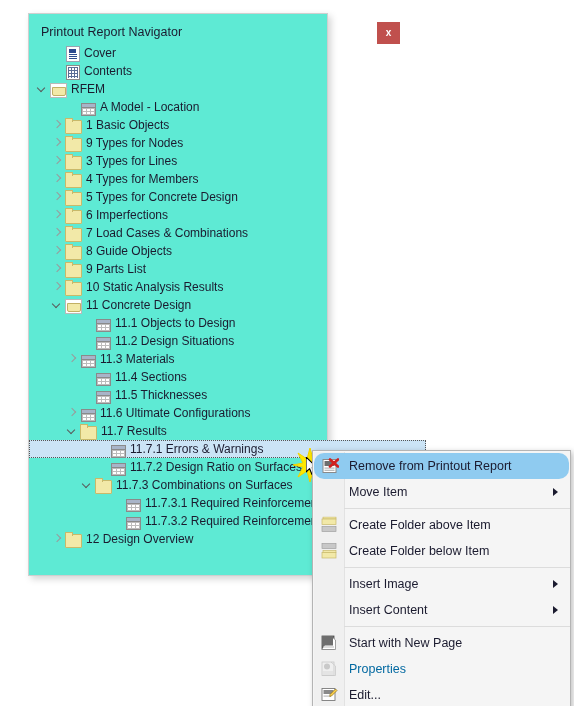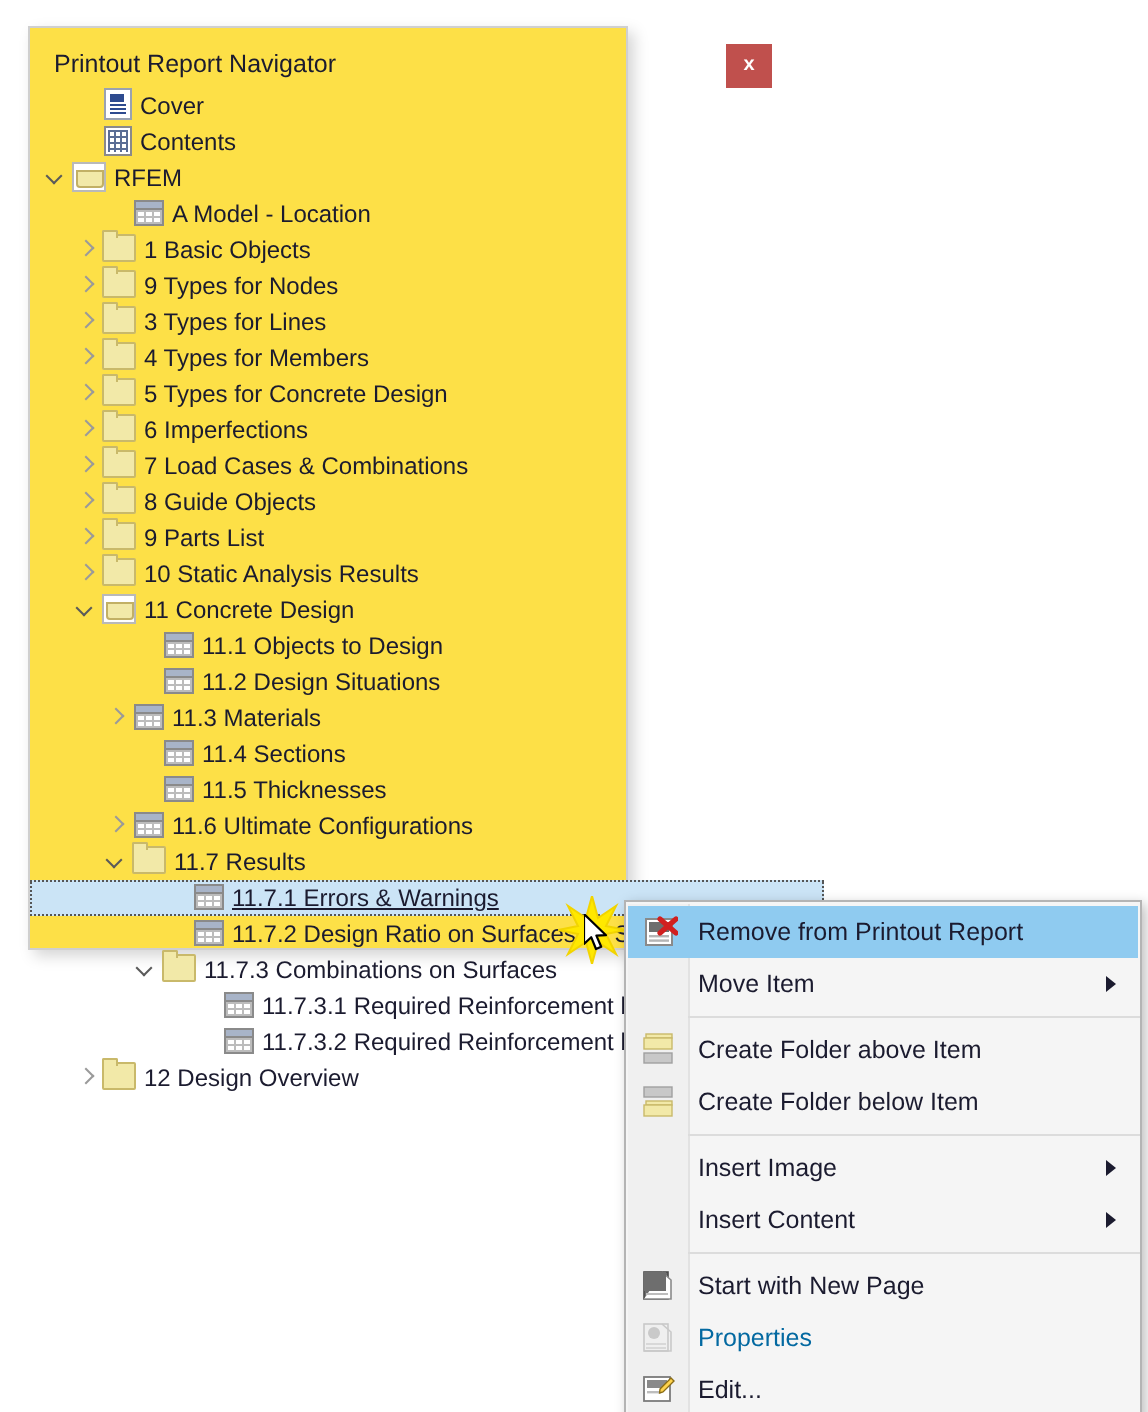--- a/index.html
+++ b/index.html
@@ -13,25 +13,25 @@
     font-family: "Liberation Sans", sans-serif;
     font-size: 12px;
     color: #1b1b2f;
     overflow: hidden;
     position: relative;
   }
 
   
   #navigator-panel {
     position: absolute;
-    left: 14px;
+    left: 28px;
     top: 13px;
     width: 300px;
-    height: 462px;
-    background: #fde047;
+    height: 563px;
+    background: #5eead4;
     border: 1px solid #cfcfcf;
     box-shadow: 3px 3px 7px rgba(0,0,0,0.17);
     box-sizing: border-box;
     overflow: visible;
   }
 
   #panel-title {
     position: absolute;
     left: 12px;
     top: 11px;
@@ -67,32 +67,31 @@
     bottom: 0;
     overflow: visible;
   }
 
   .tree-row {
     position: relative;
     height: 18px;
     line-height: 18px;
     white-space: nowrap;
     display: flex;
-    align-items: flex-start;
+    align-items: flex-end;
     padding-left: 6px;
     box-sizing: border-box;
   }
 
   .tree-row.selected {
     background: #cbe4f6;
     outline: 1px dotted #555;
     outline-offset: -1px;
     width: 397px;
     z-index: 12;
-    text-decoration: underline;
   }
 
   .twisty {
     width: 15px;
     min-width: 15px;
     height: 18px;
     position: relative;
     display: inline-block;
   }
   .twisty.collapsed::before {
@@ -267,20 +266,21 @@
     position: relative;
     height: 26px;
     display: flex;
     align-items: center;
     padding-left: 36px;
     font-size: 12.5px;
     color: #1b1b2f;
     z-index: 2;
     white-space: nowrap;
     cursor: default;
+    border-radius: 10px;
   }
   .menu-item.highlight {
     background: #8fcbf0;
     margin: 0 1px;
     padding-left: 35px;
   }
   .menu-item.disabled {
     color: #0369a1;
   }
   .menu-item .m-icon {

